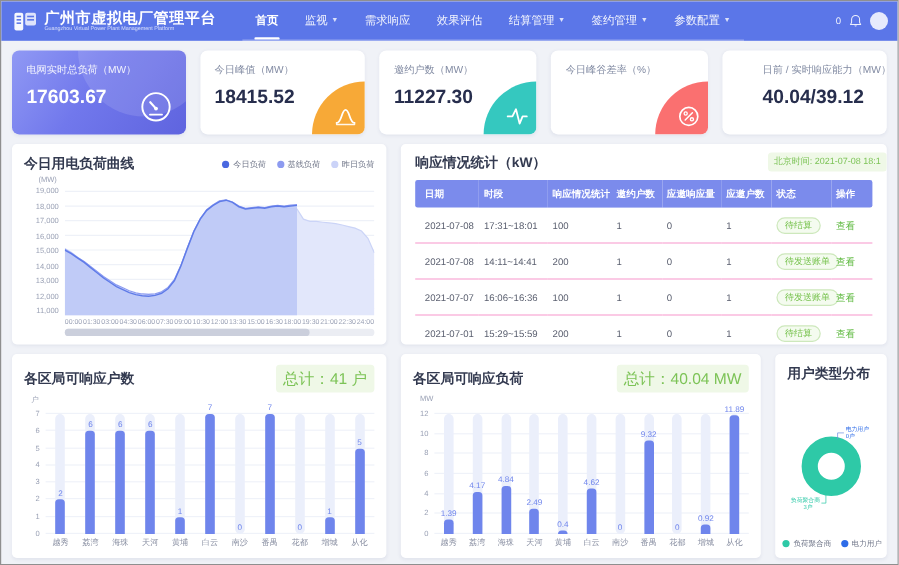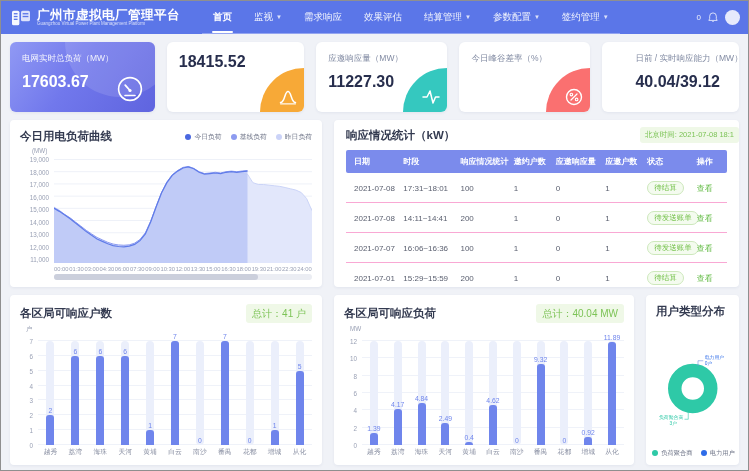--- a/index.html
+++ b/index.html
@@ -69,21 +69,21 @@
   tbody td:first-child { padding-left:8px; }
   .pill { display:inline-block; background:#F4FBEF; border:1px solid #CDE8BC; color:#74C14A; border-radius:9px; padding:1px 6px; font-size:7.5px; }
   .view-link { color:#5CB83D; font-size:8px; cursor:pointer; text-decoration:none; }
   col.c1{width:14%;} col.c2{width:15%;} col.c3{width:14%;} col.c4{width:11%;} col.c5{width:13%;} col.c6{width:11%;} col.c7{width:13%;} col.c8{width:9%;}
 
   
   .bot-row { height:170px; margin-top:8px; flex-shrink:0; min-height:0; }
   .bar-panel { padding:9px 10px 6px 10px; display:flex; flex-direction:column; overflow:hidden; }
   .bar-panel.p1 { width:312px; flex-shrink:0; }
   .bar-panel.p2 { width:300px; flex-shrink:0; }
-  .total-badge { background:#EFF8E7; color:#7CC356; font-size:10px; padding:2.5px 6px; border-radius:3px; white-space:nowrap;margin-left:11px; }
+  .total-badge { background:#EFF8E7; color:#7CC356; font-size:13px; padding:2.5px 6px; border-radius:3px; white-space:nowrap;margin-left:11px; }
   .bc-unit { font-size:6.3px; color:#9AA1B5; margin:2px 0 8px 6px; height:8px; }
   .bc-body { flex:1; display:flex; min-height:0; }
   .bc-ylabels { width:18px; position:relative; font-size:6.3px; color:#9AA1B5; }
   .ytick { position:absolute; right:5px; transform:translateY(50%); }
   .bc-plot { flex:1; position:relative; }
   .gline { position:absolute; left:0; right:0; height:1px; background:#EFF2F9; }
   .bc-cols { position:absolute; inset:0; display:flex; }
   .bar-col { flex:1; position:relative; }
   .bar-track { position:absolute; left:50%; transform:translateX(-50%); width:8px; top:0; bottom:0; background:#EBEFFB; border-radius:4px; }
   .bar-fill { position:absolute; left:50%; transform:translateX(-50%); width:8px; bottom:0; background:#6F85EC; border-radius:3px 3px 0 0; }
@@ -128,25 +128,25 @@
           <span>需求响应</span>
         </div>
       <div class="nav-item">
           <span>效果评估</span>
         </div>
       <div class="nav-item">
           <span>结算管理</span>
           <span class="caret">▼</span>
         </div>
       <div class="nav-item">
+          <span>签约管理</span>
+          <span class="caret">▼</span>
+        </div>
+      <div class="nav-item">
           <span>参数配置</span>
-          <span class="caret">▼</span>
-        </div>
-      <div class="nav-item">
-          <span>签约管理</span>
           <span class="caret">▼</span>
         </div>
     </div>
     <div class="hdr-right">
       <span class="notif-count">0</span>
       <svg class="bell" viewBox="0 0 12 13">
         <path d="M6 1a4 4 0 0 0-4 4v3L1 10h10L10 8V5a4 4 0 0 0-4-4z" fill="none" stroke="#fff" stroke-width="1"></path>
         <path d="M4.7 11a1.4 1.4 0 0 0 2.6 0z" fill="#fff"></path>
       </svg>
       <div class="avatar"></div>
@@ -160,30 +160,31 @@
         <div class="kpi-label">电网实时总负荷（MW）</div>
         <div class="kpi-value">17603.67</div>
         <svg class="gauge-wrap" viewBox="0 0 26 26">
           <circle cx="13" cy="13" r="11.4" fill="none" stroke="#fff" stroke-width="1.6"></circle>
           <path d="M13 14.5 L8.2 9.2" stroke="#fff" stroke-width="1.8" stroke-linecap="round"></path>
           <circle cx="13" cy="14.5" r="1.6" fill="#fff"></circle>
           <path d="M8 19.5 h10" stroke="#fff" stroke-width="1.6" stroke-linecap="round"></path>
         </svg>
       </div>
       <div class="kpi-card">
+        <div class="kpi-label">今日峰值（MW）</div>
         <div class="kpi-value">18415.52</div>
         <div class="quarter" style="background: rgb(247, 169, 55);">
           <svg viewBox="0 0 18 18">
             <path d="M1.5 14.5 C6 14.5 5.5 3.5 9 3.5 C12.5 3.5 12 14.5 16.5 14.5" fill="none" stroke="#fff" stroke-width="1.5" stroke-linecap="round"></path>
             <path d="M1.5 15.8 h15" stroke="#fff" stroke-width="1.2" stroke-linecap="round" opacity=".9"></path>
           </svg>
         </div>
       </div>
       <div class="kpi-card">
-        <div class="kpi-label">应邀响应量（MW）</div>
+        <div class="kpi-label">邀约户数（MW）</div>
         <div class="kpi-value">11227.30</div>
         <div class="quarter" style="background: rgb(53, 200, 191);">
           <svg viewBox="0 0 18 18">
             <path d="M1 9 h4 L8 3 L11 15 L13.5 9 H17" fill="none" stroke="#fff" stroke-width="1.5" stroke-linecap="round" stroke-linejoin="round"></path>
           </svg>
         </div>
       </div>
       <div class="kpi-card">
         <div class="kpi-label">今日峰谷差率（%）</div>
         <div class="quarter" style="background: rgb(250, 112, 112);">

